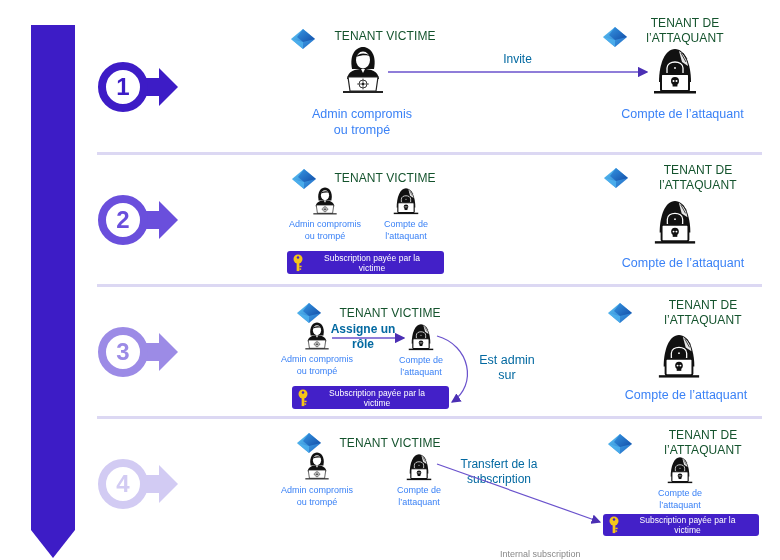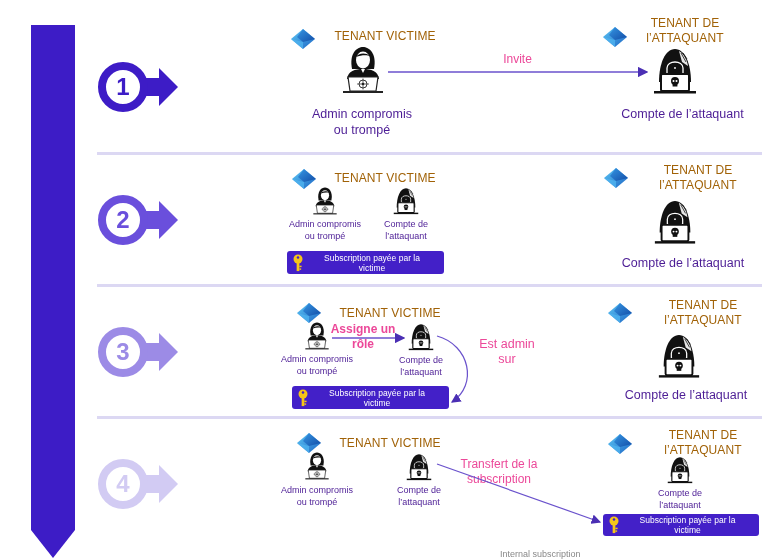--- a/index.html
+++ b/index.html
@@ -9,28 +9,28 @@
   
   #timeline { position: absolute; left: 31px; top: 25px; width: 44px; height: 535px; }
 
   
   .sep { position: absolute; left: 97px; width: 665px; height: 3px; background: #dcd8f3; }
 
   
   .step { position: absolute; width: 86px; height: 52px; }
   .step .num { position: absolute; left: 0; top: 0; width: 52px; height: 52px; display: flex; align-items: center; justify-content: center; font-weight: bold; font-size: 24px; z-index: 2; }
 
-  .tenant-label { position: absolute; color: #a16207; font-size: 12px; text-align: center; line-height: 15px; letter-spacing: 0.1px; }
+  .tenant-label { position: absolute; color: #14532d; font-size: 12px; text-align: center; line-height: 15px; letter-spacing: 0.1px; }
   .azure { position: absolute; width: 26px; height: 22px; }
 
-  .caption { position: absolute; text-align: center; color: #4c1d95; }
+  .caption { position: absolute; text-align: center; color: #3b82f6; }
   .cap-lg { font-size: 12.5px; line-height: 16px; }
   .cap-sm { font-size: 9px; line-height: 11.5px; }
 
-  .flow-label { position: absolute; color: #ec4899; text-align: center; font-size: 12px; line-height: 15px; }
+  .flow-label { position: absolute; color: #0369a1; text-align: center; font-size: 12px; line-height: 15px; }
 
   .sub-box { position: absolute; background: #4320c8; border-radius: 3px; color: #fff; font-size: 8.5px; line-height: 10px; display: flex; align-items: center; }
   .sub-box .key { width: 20px; height: 100%; display: flex; align-items: center; justify-content: center; }
   .sub-box .txt { flex: 1; text-align: center; padding-right: 6px; }
 
   .person { position: absolute; }
   .footer { position: absolute; left: 500px; top: 549px; font-size: 9px; color: #888; }
   svg.overlay { position: absolute; left: 0; top: 0; width: 780px; height: 560px; pointer-events: none; }
 </style>
 </head>
@@ -225,21 +225,21 @@
   </div>
 
   <svg class="person" style="left:407px; top:322px; width:28px; height:30px;">
       <use href="#sym-hacker"></use>
     </svg>
   <div class="caption cap-sm" style="left:390px; top:355px; width:62px;">
     <div>Compte de</div>
     <div>l’attaquant</div>
   </div>
 
-  <div class="flow-label" style="left:470px; top:337px; width:74px; font-size:12.5px;">
+  <div class="flow-label" style="left:470px; top:353px; width:74px; font-size:12.5px;">
     <div>Est admin</div>
     <div>sur</div>
   </div>
 
   <div class="sub-box" style="left:292px; top:386px; width:157px; height:23px;">
     <svg class="key" viewBox="0 0 12 20" style="width:16px;height:18px;margin-left:3px;">
         <use href="#sym-key"></use>
       </svg>
     <div class="txt">
       <div>Subscription payée par la</div>

